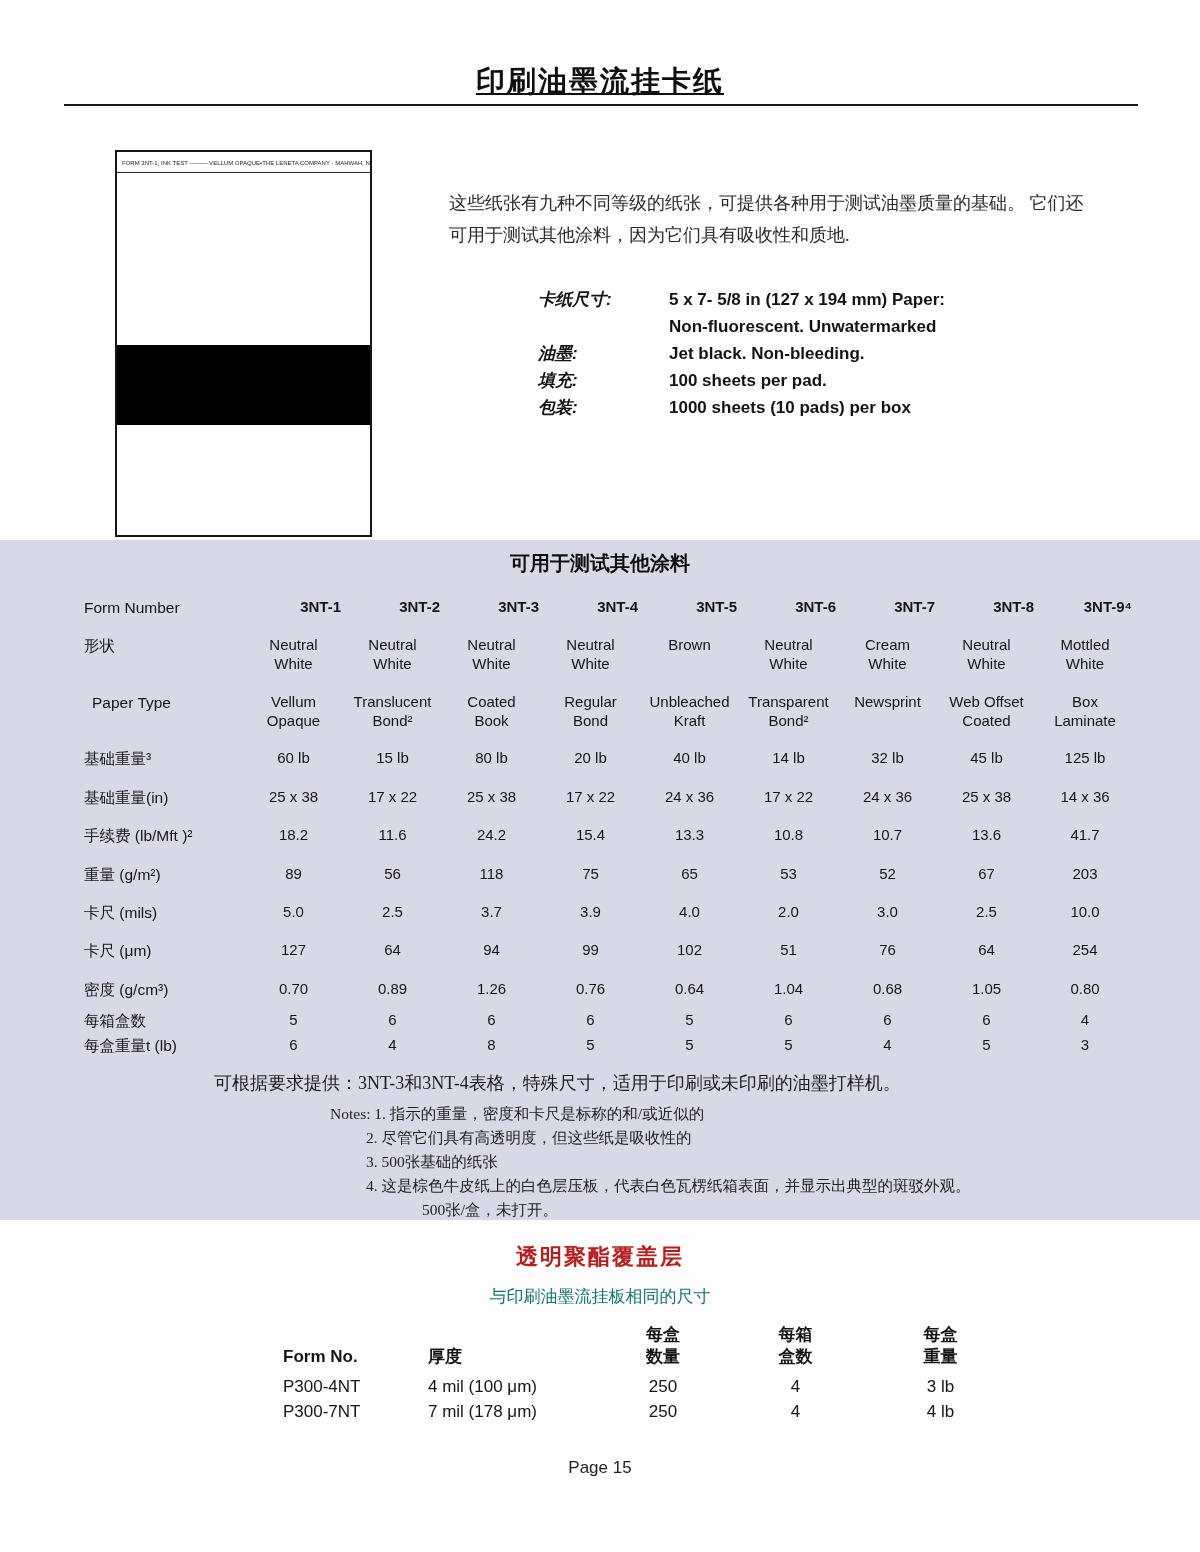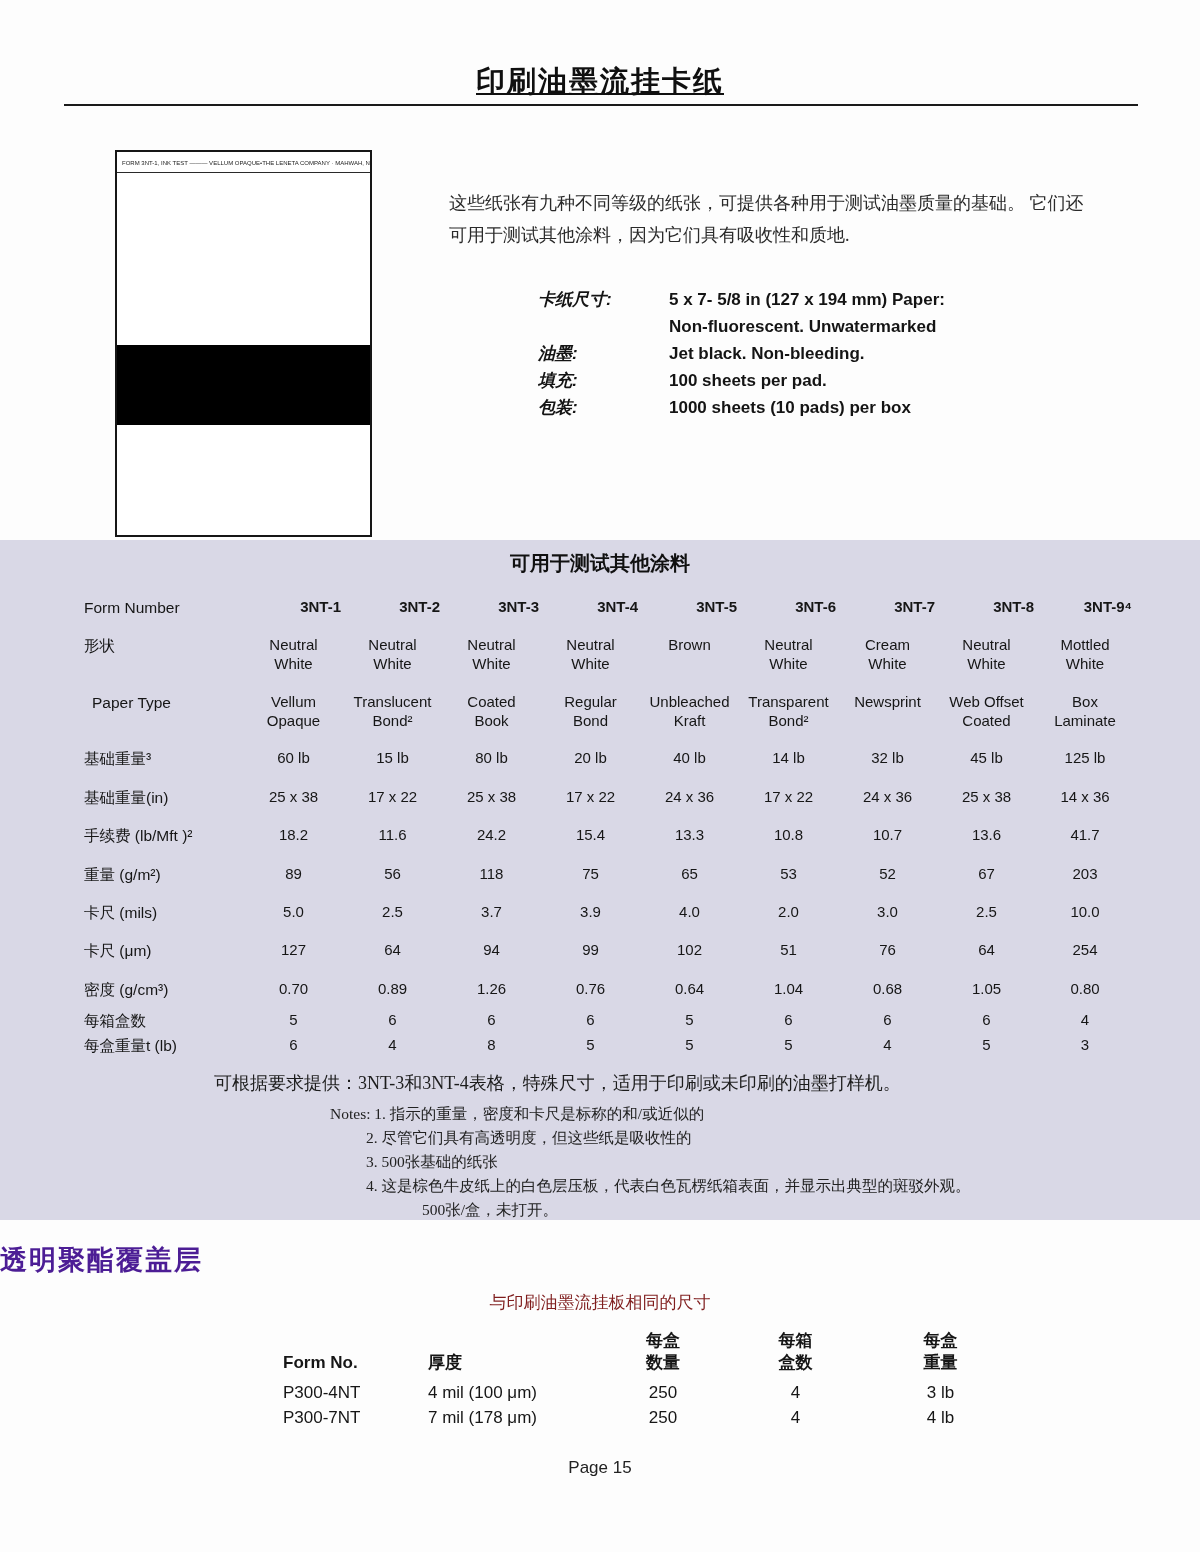--- a/index.html
+++ b/index.html
@@ -46,22 +46,22 @@
   .spec-table td.pt-lbl { padding-left:16px; }
   .spec-table tr.tight td { padding-top:3px; padding-bottom:3px; }
   .spec-table td.b { font-weight:bold;text-align:right; }
   .request-note { position:absolute; top:531px; left:186px; font-family:"Liberation Serif",serif; font-size:18px; color:#1c1c1c;margin-left:28px; }
   .notes { position:absolute; top:562px; left:330px; font-family:"Liberation Serif",serif; font-size:15.5px; line-height:1.55; color:#222; }
   .notes .ind1 { margin-left:36px; }
   .notes .ind2 { margin-left:92px; }
 
   
   .overlay-sec { position:absolute; left:0; top:1242px; width:1200px; }
-  .overlay-title { font-family:"Liberation Serif",serif; font-size:27px; letter-spacing:2px; color:#4c1d95; }
-  .overlay-sub { text-align:center; font-family:"Liberation Serif",serif; font-size:17px; margin-top:13px; color:#7f1d1d; }
+  .overlay-title { text-align:center; font-family:"Liberation Serif",serif; font-size:22px; letter-spacing:2px; color:#b91c1c; }
+  .overlay-sub { text-align:center; font-family:"Liberation Serif",serif; font-size:17px; margin-top:13px; color:#0f766e; }
   .overlay-table { margin:16px 0 0 283px; border-collapse:collapse; table-layout:fixed; font-size:17px; color:#161616; }
   .overlay-table th { font-weight:bold; text-align:center; vertical-align:bottom; white-space:pre-line; padding:0 0 7px; line-height:1.3; }
   .overlay-table th.l, .overlay-table td.l { text-align:left; }
   .overlay-table td { padding:2px 0 3px; text-align:center; }
 
   .page-no { position:absolute; top:1458px; left:0; width:100%; text-align:center; font-size:17px; color:#222; }
   .site-footer {
     position:absolute; left:0; top:1500px; width:1200px; height:52px; background:#39393b;
     color:#ffffff; display:flex; align-items:center; justify-content:center;
     font-size:20px; letter-spacing:1px;

